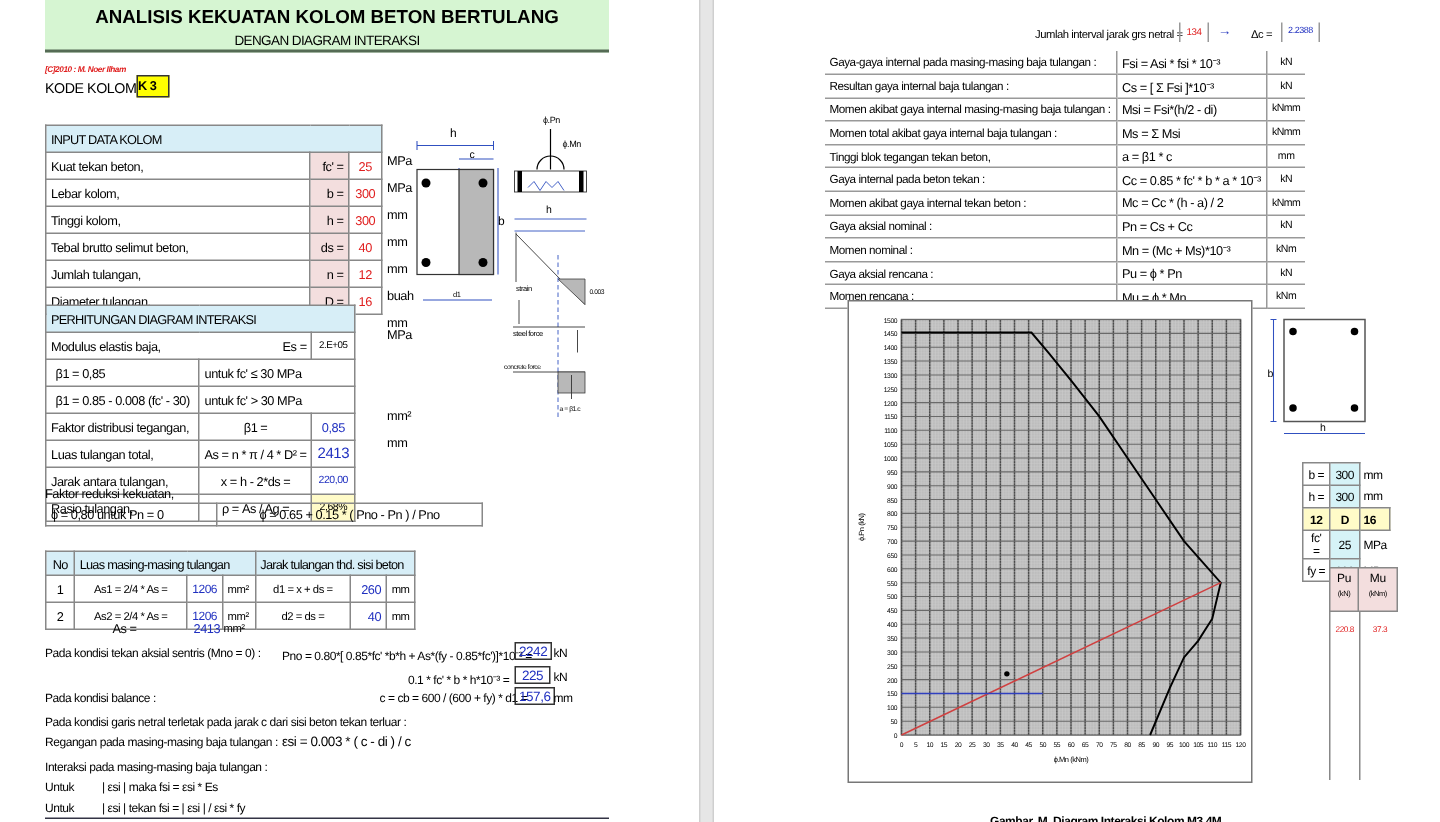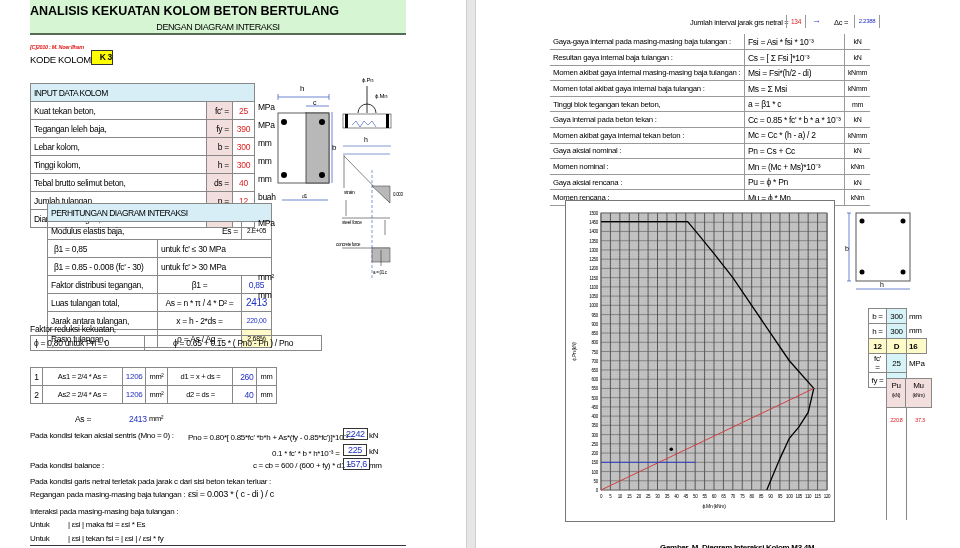--- a/index.html
+++ b/index.html
@@ -1,24 +1,24 @@
 <!DOCTYPE html>
 <html><head>
 <meta charset="utf-8">
 <style>
 *{box-sizing:border-box;margin:0;padding:0}
 body{width:960px;height:548px;overflow:hidden;background:#fff;font-family:"Liberation Sans",sans-serif;font-size:9px;color:#000;position:relative;letter-spacing:-0.3px}
 .abs{position:absolute}
 .sep{position:absolute;left:466px;top:0;width:10px;height:548px;background:#e6e6e6;border-left:1px solid #cfcfcf;border-right:1px solid #cfcfcf}
 .title-band{left:30px;top:0;width:376px;height:35px;background:#d6f5d2;border-bottom:2px solid #556b55}
-.title-band .t1{position:absolute;left:0;right:0;top:4px;font-size:12.5px;font-weight:bold;letter-spacing:0}
+.title-band .t1{position:absolute;left:0;right:0;top:4px;text-align:center;font-size:12.5px;font-weight:bold;letter-spacing:0}
 .title-band .t2{position:absolute;left:0;right:0;top:22px;text-align:center;font-size:9px;letter-spacing:-0.4px}
 .copy{left:30px;top:44px;color:#e02020;font-size:5.5px;font-style:italic;font-weight:bold}
 .kode{left:30px;top:54px;font-size:9.5px}
-.kbox{left:91px;top:50px;width:22px;height:15px;background:#ffff00;border:1px solid #333;font-weight:bold;font-size:8.5px;text-align:right;line-height:13px}
+.kbox{left:91px;top:50px;width:22px;height:15px;background:#ffff00;border:1px solid #333;font-weight:bold;font-size:8.5px;text-align:left;line-height:13px}
 .grid-tbl{border-collapse:collapse;position:absolute}
 .grid-tbl td{border:1px solid #888;height:18px;padding:0 3px;white-space:nowrap;font-size:8.5px}
 .hdr{background:#d7eef7;font-weight:normal;letter-spacing:-0.5px}
 .sym{background:#f3dede;text-align:right}
 .val-red{color:#e02020;text-align:center}
 .val-blue{color:#2030c0;text-align:center}
 .yellowcell{background:#fffbc8}
 .rt{text-align:center}
 .ctr{text-align:center}
 .line{position:absolute;height:1px;background:#333}
@@ -49,25 +49,20 @@
   <tbody>
       <tr>
         <td colspan="3" class="hdr">INPUT DATA KOLOM</td>
       </tr>
   <tr>
         <td style="width:176px">Kuat tekan beton,</td>
         <td class="sym">fc' =</td>
         <td class="val-red" style="width:22px">25</td>
       </tr>
   <tr>
-        <td>Tegangan leleh baja,</td>
-        <td class="sym">fy =</td>
-        <td class="val-red">390</td>
-      </tr>
-  <tr>
         <td>Lebar kolom,</td>
         <td class="sym">b =</td>
         <td class="val-red">300</td>
       </tr>
   <tr>
         <td>Tinggi kolom,</td>
         <td class="sym">h =</td>
         <td class="val-red">300</td>
       </tr>
   <tr>
@@ -90,21 +85,21 @@
 <div class="abs" style="left:258px;top:98px;line-height:18px;font-size:8.5px">
   <div>MPa</div>
   <div>MPa</div>
   <div>mm</div>
   <div>mm</div>
   <div>mm</div>
   <div>buah</div>
   <div>mm</div>
 </div>
 
-<table class="grid-tbl" style="left:47px;top:203px;width:225px">
+<table class="grid-tbl" style="left:30px;top:203px;width:207px">
   <tbody>
       <tr>
         <td colspan="3" class="hdr">PERHITUNGAN DIAGRAM INTERAKSI</td>
       </tr>
   <tr>
         <td colspan="2" style="position:relative"><span>Modulus elastis baja,</span><span style="position:absolute;right:3px">Es =</span></td>
         <td style="width:30px;font-size:6.5px;text-align:center">2.E+05</td>
       </tr>
   <tr>
         <td style="width:110px;padding-left:6px">β1 = 0,85</td>
@@ -144,20 +139,25 @@
 <table class="grid-tbl" style="left:30px;top:335px;width:292px">
   <tbody>
   <tr>
         <td style="height:15px">ϕ =  0,80  untuk  Pn = 0</td>
         <td class="ctr" style="height:15px">ϕ = 0.65 + 0.15 * ( Pno - Pn ) / Pno</td>
       </tr>
 </tbody>
   </table>
 <table class="grid-tbl" style="left:30px;top:367px;width:247px">
   <tbody>
+      <tr>
+    <td class="hdr ctr" style="width:20px;height:16px">No</td>
+    <td class="hdr" colspan="3" style="height:16px">Luas masing-masing tulangan</td>
+    <td class="hdr" colspan="3" style="height:16px">Jarak tulangan thd. sisi beton</td>
+  </tr>
   <tr>
     <td class="ctr">1</td>
     <td class="rt" style="width:80px;font-size:7.5px">As1 = 2/4 * As =</td>
     <td class="val-blue" style="width:18px;font-size:8px">1206</td>
     <td style="width:22px;font-size:7.5px">mm²</td>
     <td class="rt" style="width:65px;font-size:7.5px">d1 = x + ds =</td>
     <td class="val-blue" style="width:24px;text-align:right">260</td>
     <td style="font-size:7.5px">mm</td>
   </tr>
   <tr>

